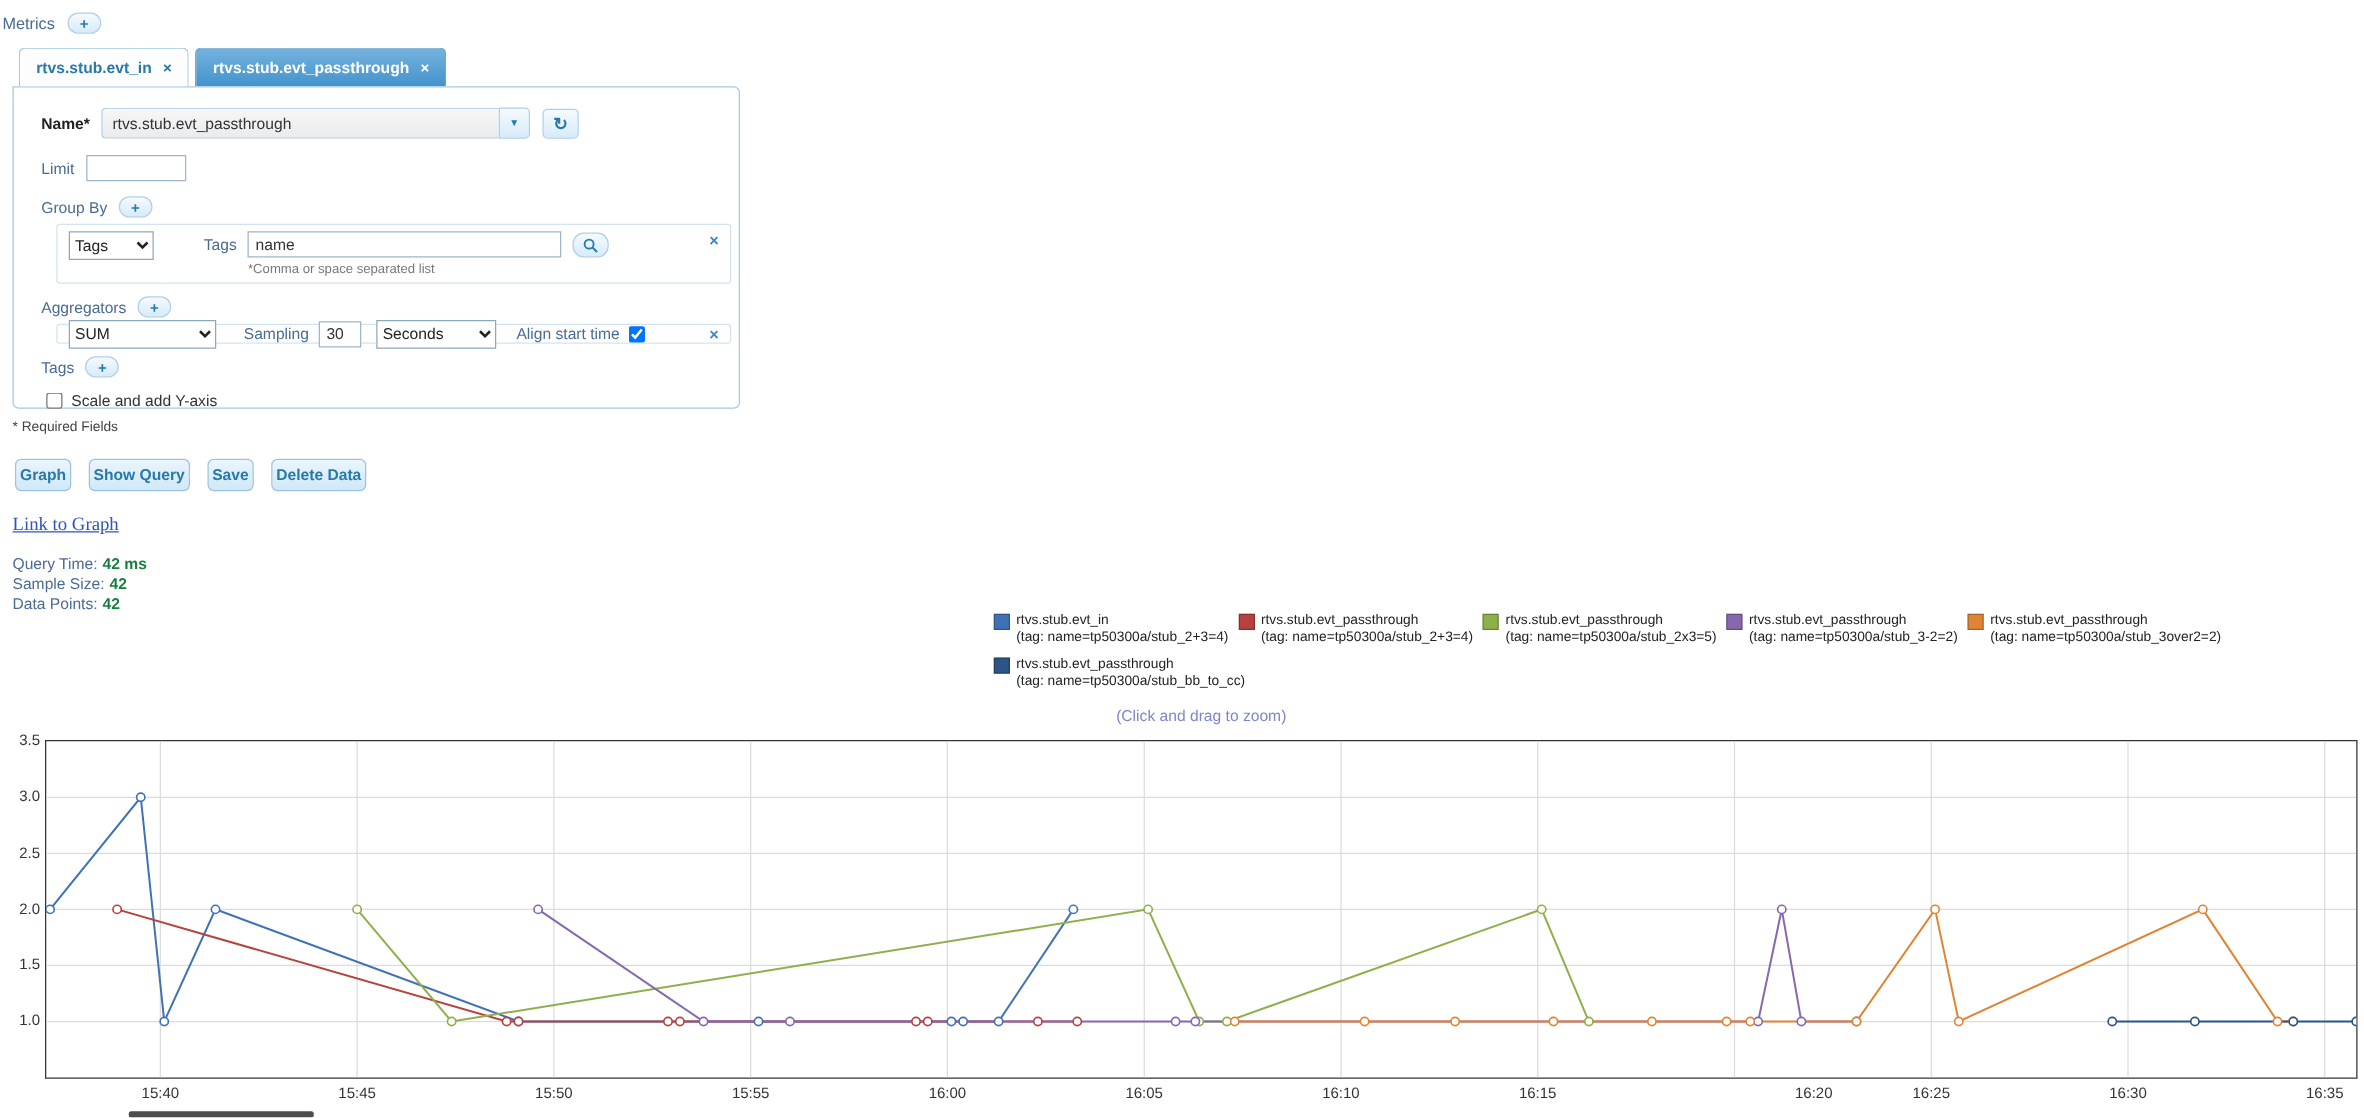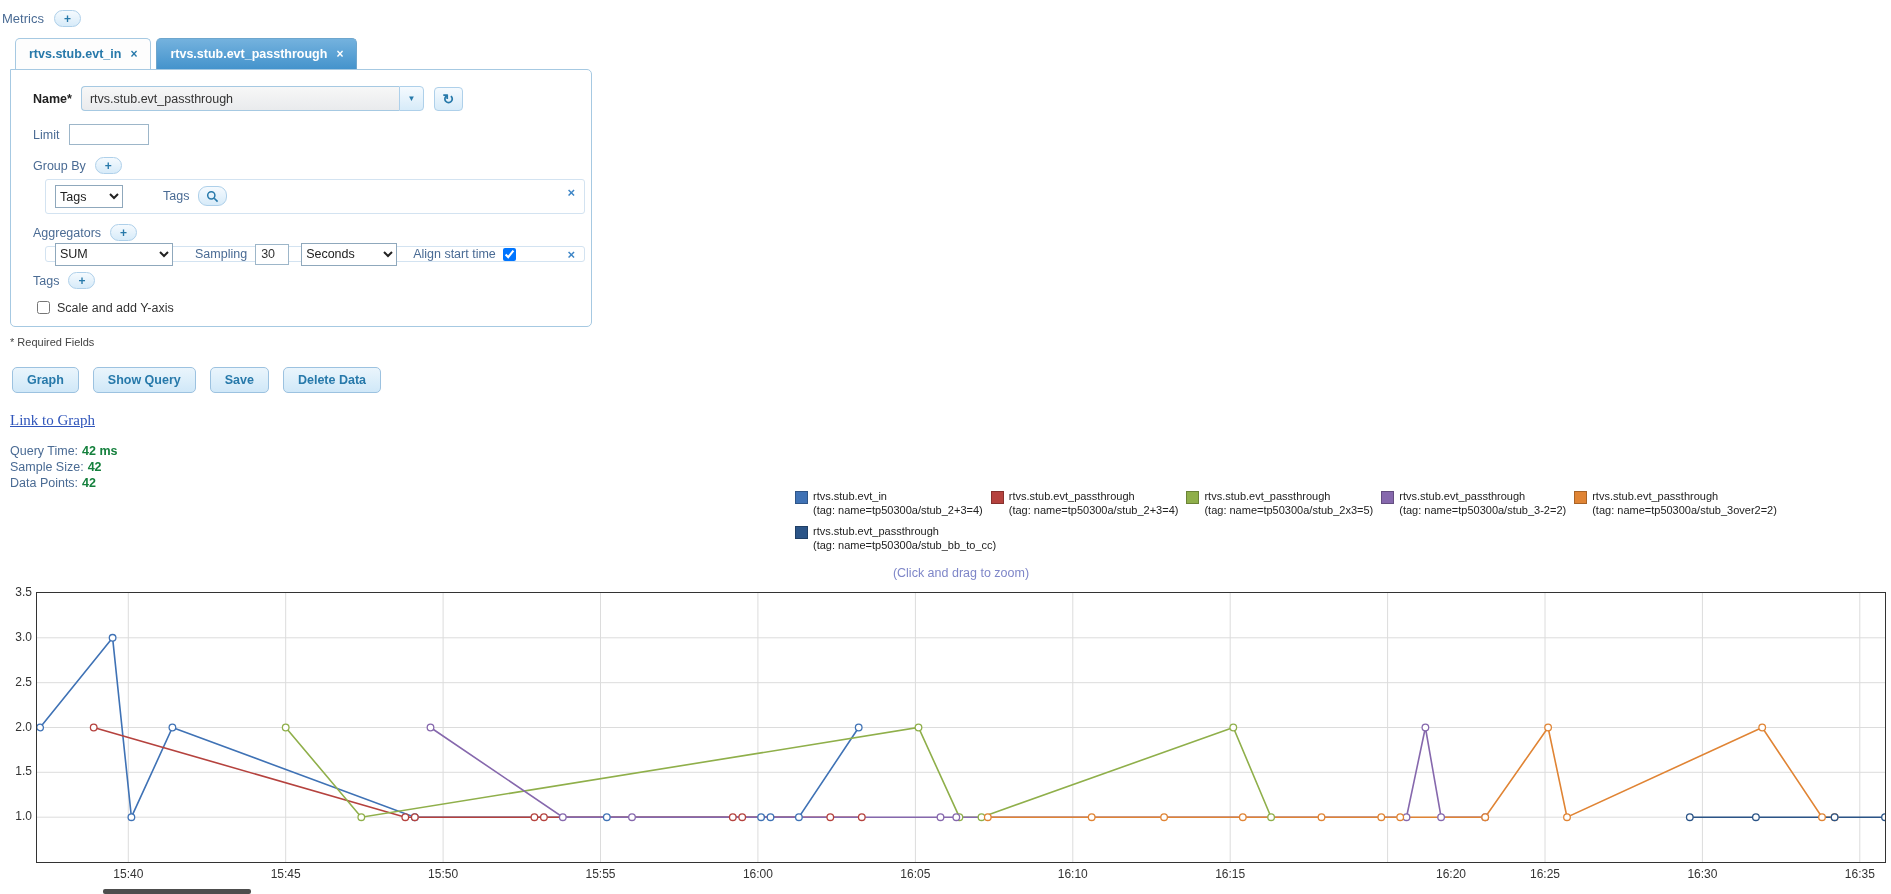--- a/index.html
+++ b/index.html
@@ -51,21 +51,21 @@
   #groupby-box{align-items:flex-start;}
   #agg-box{align-items:center;height:16px;}
   .hint{font-size:10.5px;color:#777;margin-top:3px;}
   #search-btn{margin-left:9px;margin-top:1px;height:20px;}
   #tags-row{margin-bottom:9px;}
   #scale-row{display:flex;align-items:center;gap:4px;color:#333;font-size:12.5px;}
   #required-note{margin-top:9px;font-size:11px;color:#444;}
 
   
   #actions{position:absolute;top:367px;left:12px;display:flex;gap:14px;}
-  .btn{display:inline-flex;align-items:center;justify-content:center;padding:5px 14px;
+  .btn{display:inline-flex;align-items:center;justify-content:center;padding:5px 3px;
        border:1px solid #9cc2e0;border-radius:5px;background:linear-gradient(#eaf5fc,#d0e8f8);
        color:#2779aa;font-weight:bold;font-size:12.5px;cursor:pointer;white-space:nowrap;}
 
   #link-to-graph{position:absolute;top:412px;left:10px;font-family:"Liberation Serif",serif;
                  font-size:15px;color:#2f55bb;text-decoration:underline;cursor:pointer;}
 
   #stats{position:absolute;top:443px;left:10px;font-size:12.5px;line-height:16px;}
   #stats .lab{color:#4a6b94;}
   #stats .val{color:#15803d;font-weight:bold;margin-left:4px;}
 
@@ -130,20 +130,24 @@
     <div class="section-row">
       <span class="formlbl">Group By</span>
       <span class="pill">+</span>
     </div>
 
     <div class="subbox" id="groupby-box">
       <select class="sel" style="width:68px">
         <option>Tags</option>
       </select>
       <span class="formlbl" style="margin-left:40px;margin-top:4px">Tags</span>
+      <div style="margin-left:9px;display:flex;flex-direction:column;">
+        <input class="txt" style="width: 251px;" type="text" value="name">
+        <span class="hint">*Comma or space separated list</span>
+      </div>
       <span class="pill" id="search-btn">
         <svg width="13" height="13" viewBox="0 0 13 13">
           <circle cx="5.3" cy="5.3" r="3.6" fill="none" stroke="#2779aa" stroke-width="1.5"></circle>
           <line x1="8.2" y1="8.2" x2="11.6" y2="11.6" stroke="#2779aa" stroke-width="1.6"></line>
         </svg>
       </span>
       <span class="closex">×</span>
     </div>
 
     <div class="section-row">

